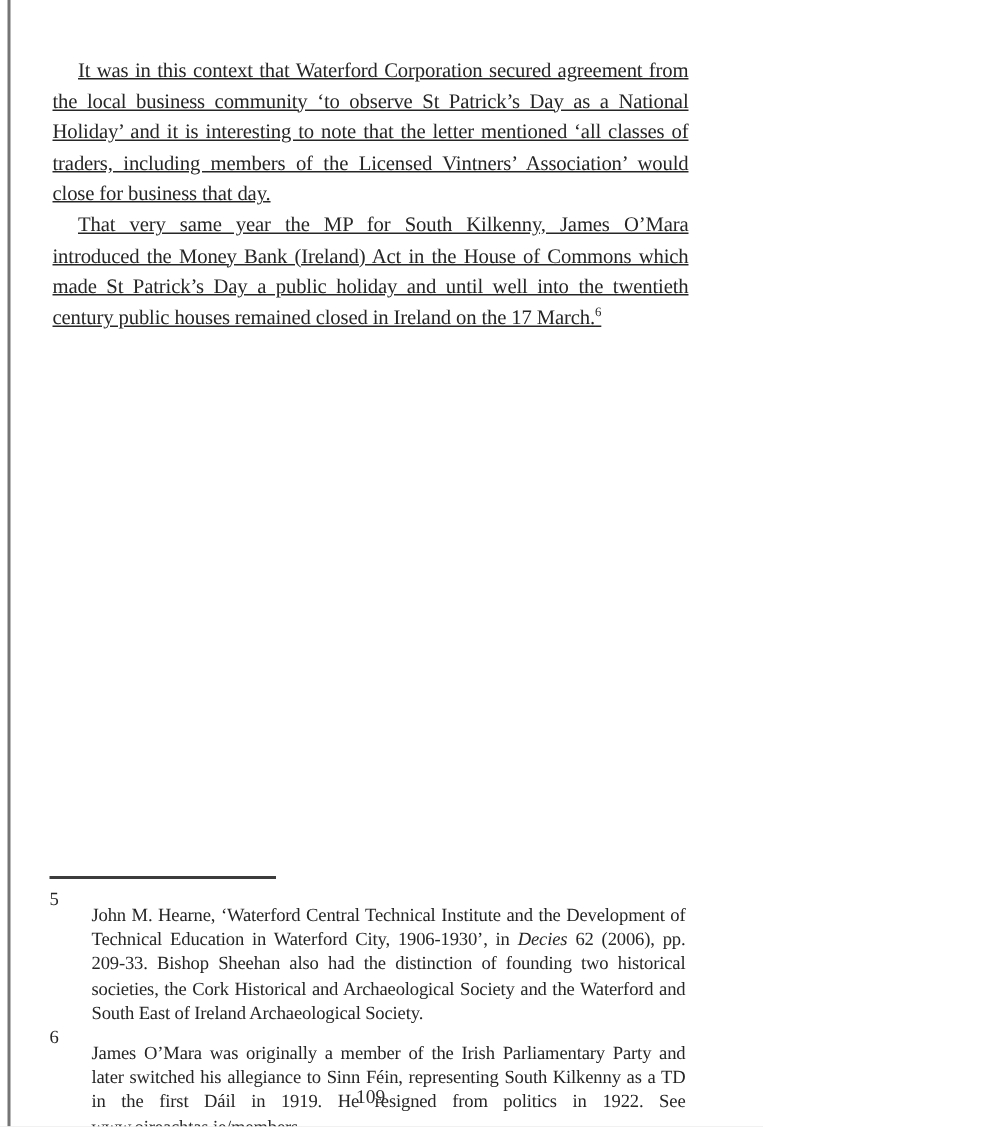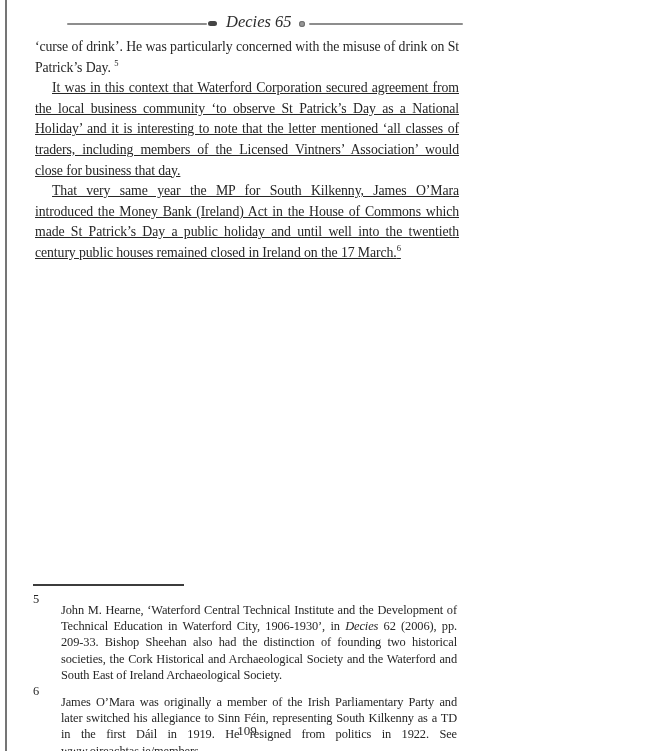--- a/index.html
+++ b/index.html
@@ -102,30 +102,22 @@
     color: #2b2b2b;
   }
 </style>
 </head>
 <body>
 
 <div class="screen">
 
   <div class="edge-line"></div>
 
-  <div class="header">
-    <span class="rule left"></span>
-    <span class="orn-sq"></span>
-    <span class="journal-title">Decies 65</span>
-    <span class="orn-dot"></span>
-    <span class="rule right"></span>
-  </div>
 
   <div class="body-text" id="body-text">
-      <p>‘curse of drink’. He was particularly concerned with the misuse of drink on St Patrick’s Day. <sup class="fnref">5</sup></p>
       <p class="indent">It was in this context that Waterford Corporation secured agreement from the local business community ‘to observe St Patrick’s Day as a National Holiday’ and it is interesting to note that the letter mentioned ‘all classes of traders, including members of the Licensed Vintners’ Association’ would close for business that day.</p>
       <p class="indent">That very same year the MP for South Kilkenny, James O’Mara introduced the Money Bank (Ireland) Act in the House of Commons which made St Patrick’s Day a public holiday and until well into the twentieth century public houses remained closed in Ireland on the 17 March.<sup class="fnref">6</sup></p>
     </div>
 
   <div class="footnote-rule"></div>
 
   <div class="footnotes" id="footnotes">
       <div class="footnote">
         <span class="fn-num">5</span>
         <span class="fn-text"><span>John M. Hearne, ‘Waterford Central Technical Institute and the Development of Technical Education in Waterford City, 1906-1930’, in </span><span class="it">Decies</span><span> 62 (2006), pp. 209-33. Bishop Sheehan also had the distinction of founding two historical societies, the Cork Historical and Archaeological Society and the Waterford and South East of Ireland Archaeological Society.</span></span>

